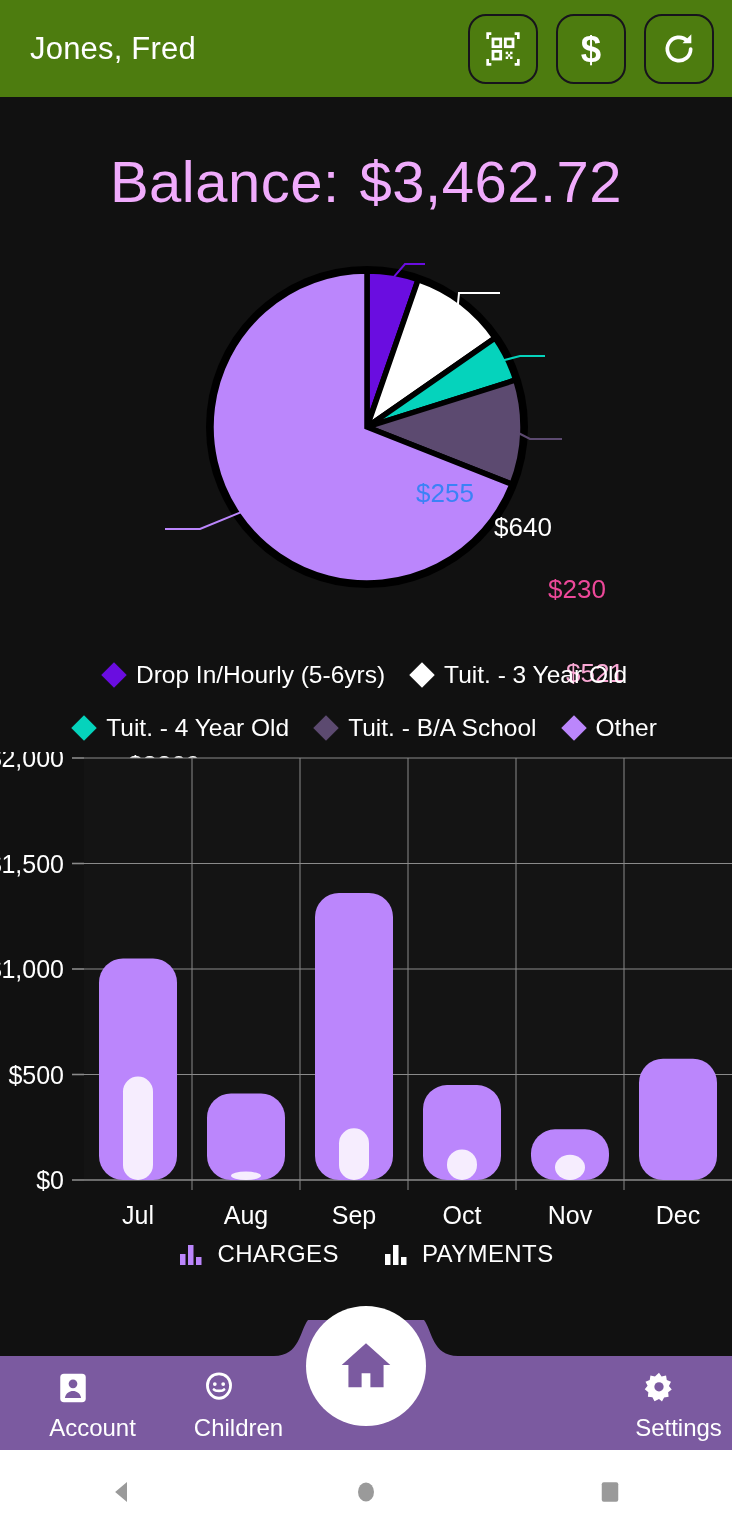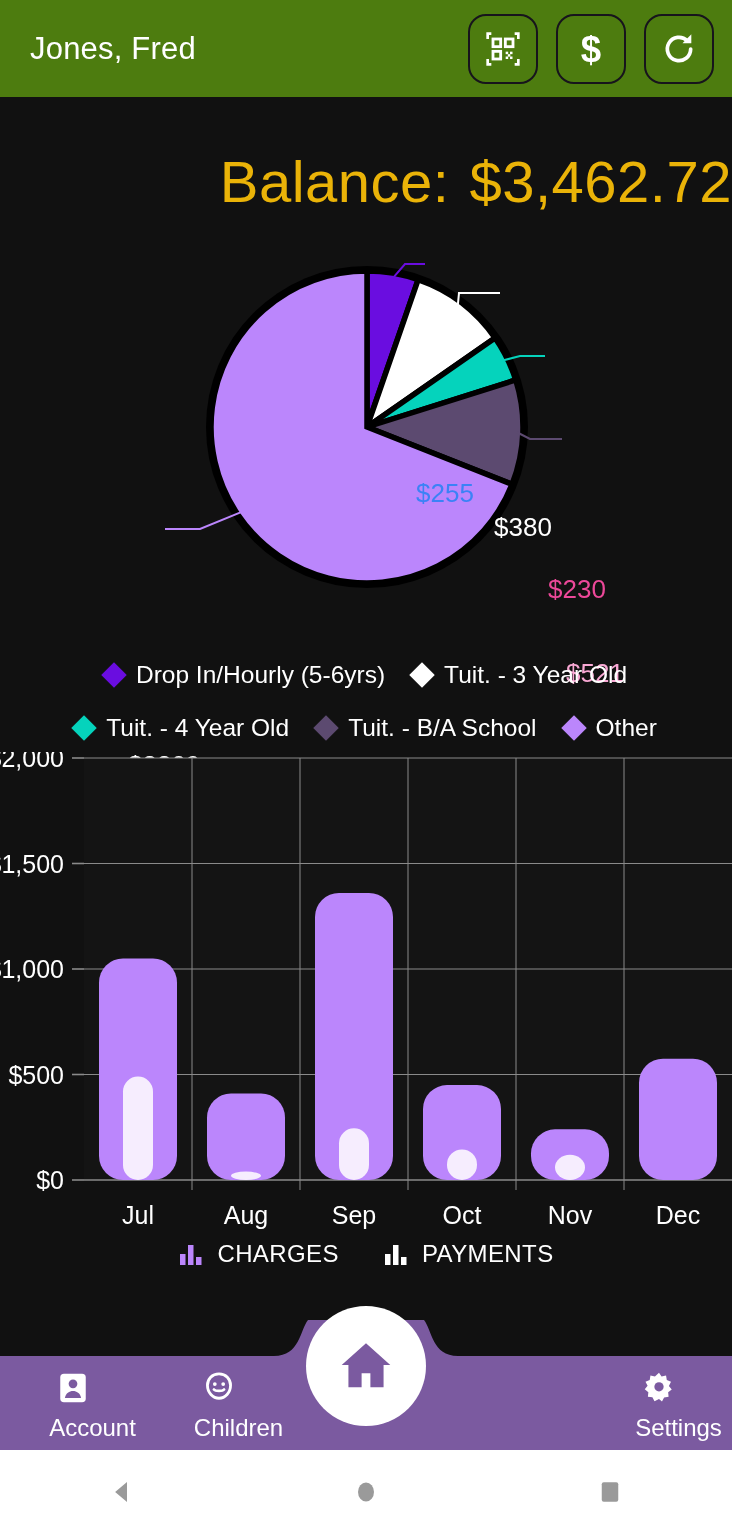--- a/index.html
+++ b/index.html
@@ -35,22 +35,22 @@
     background:transparent;
     display:flex; align-items:center; justify-content:center;
     cursor:pointer;
   }
   .hdr-btn svg { display:block; }
 
   
   #balance {
     position:absolute; left:0; top:145; width:732px;
     top:148px;
-    text-align:right;
-    color:#eab308;
+    text-align:center;
+    color:#f0abfc;
     font-size:58px;
     letter-spacing:.5px;
     white-space:nowrap;
   }
   #balance .bal-amt { margin-left:20px; }
 
   
   #pie-wrap {
     position:absolute; left:0; top:236px; width:732px; height:390px;
   }
@@ -193,21 +193,21 @@
       </g>
     <g id="pie-leaders">
         <path d="M391.94424848259547,43.08859250335513 L405,28 L425,28" fill="none" stroke="#6A0DE0" stroke-width="2"></path>
         <path d="M457.61417771750786,71.46309859888495 L459,57 L500,57" fill="none" stroke="#FFFFFF" stroke-width="2"></path>
         <path d="M501.60779324632836,124.81282603590243 L520,120 L545,120" fill="none" stroke="#05D3BC" stroke-width="2"></path>
         <path d="M516.9078602811296,196.2567505108501 L530,203 L562,203" fill="none" stroke="#5C4A70" stroke-width="2"></path>
         <path d="M242.96277722722618,275.3490804147697 L200,293 L165,293" fill="none" stroke="#BB86FC" stroke-width="2"></path>
       </g>
   </svg>
   <div class="pie-label" style="left:416px; top:242px; color:#3b82f6;">$255</div>
-  <div class="pie-label" style="left:494px; top:276px; color:#FFFFFF;">$380</div>
+  <div class="pie-label" style="left:494px; top:276px; color:#FFFFFF;">$640</div>
   <div class="pie-label" style="left:548px; top:338px; color:#ec4899;">$230</div>
   <div class="pie-label" style="left:566px; top:422px; color:#f9a8d4;text-align:center;">$521</div>
   <div class="pie-label" style="left:128px; top:514px; color:#FFFFFF;">$3309</div>
 </div>
 
 <div id="pie-legend">
   <div class="legend-row">
     <div class="legend-item">
       <span class="legend-diamond" style="background:#6A0DE0;"></span>
       <span class="legend-text">Drop In/Hourly (5-6yrs)</span>

